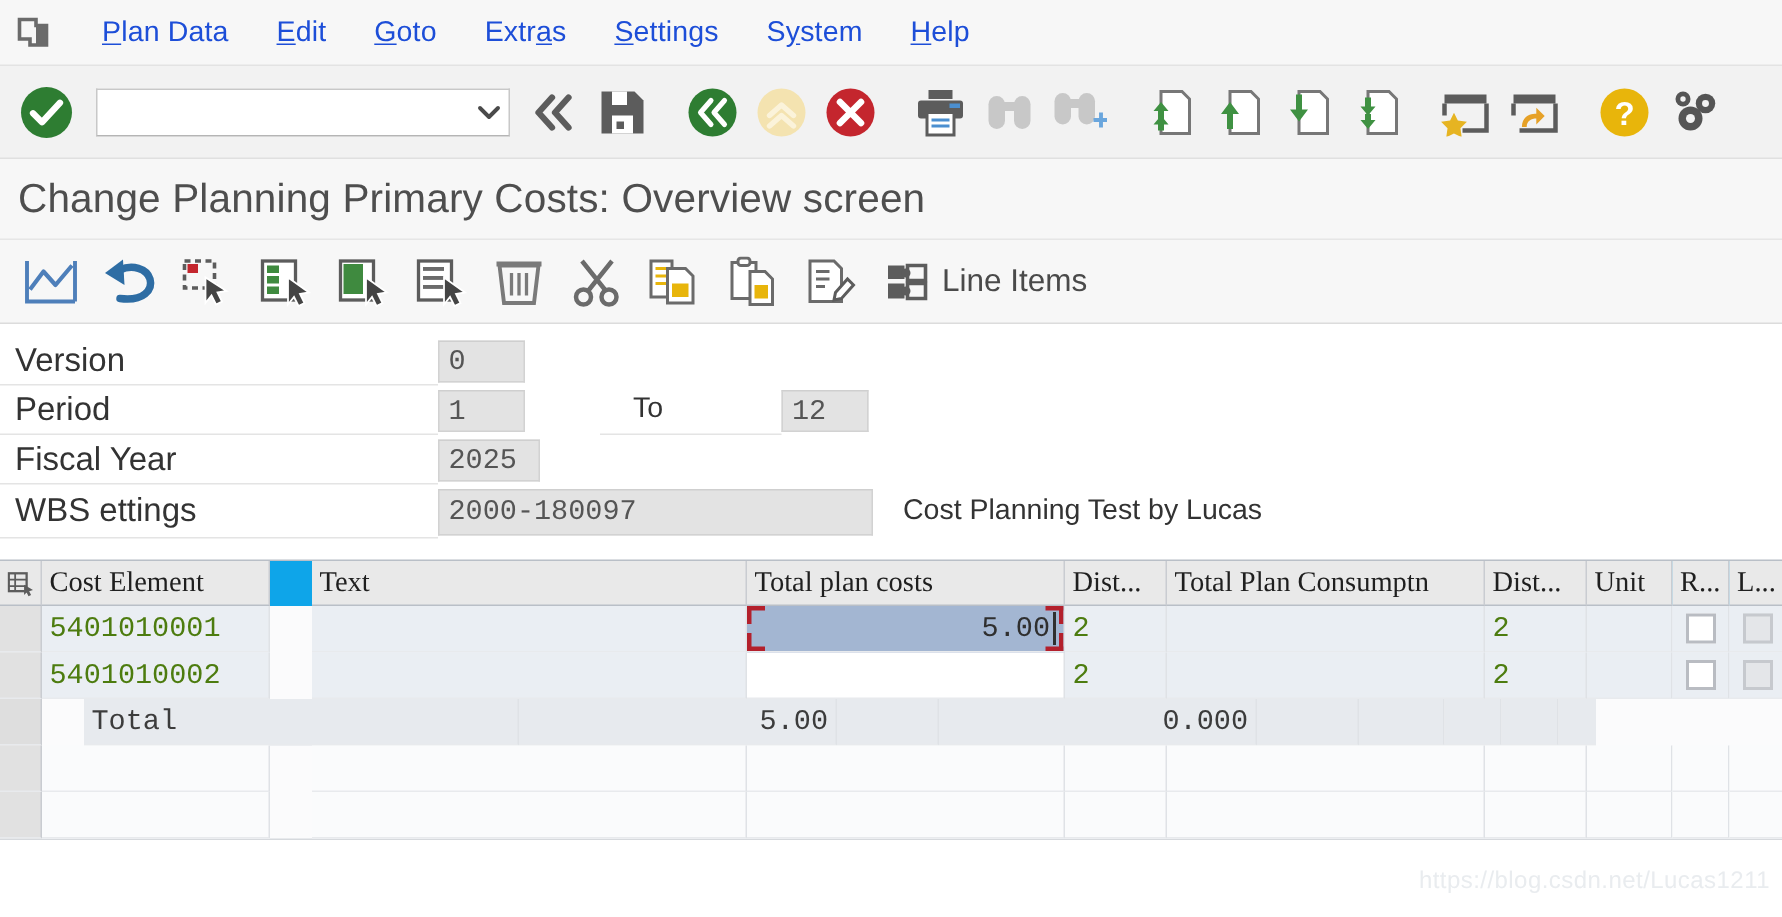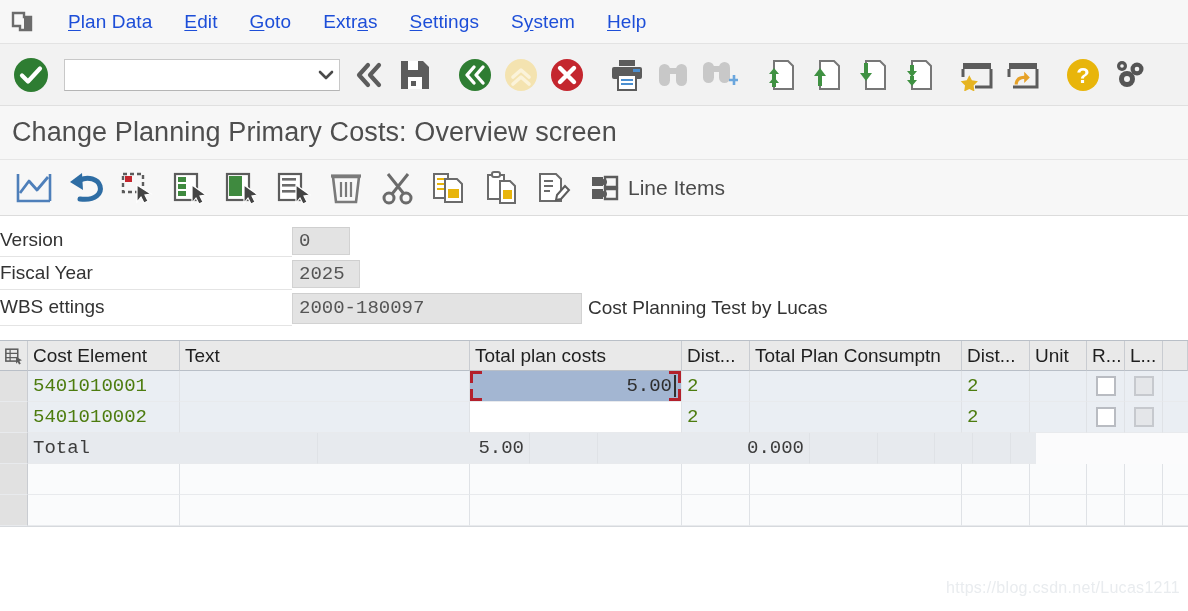--- a/index.html
+++ b/index.html
@@ -128,22 +128,23 @@
     background: #ffffff;
     position: relative;
   }
   .frow {
     height: 33px;
     display: flex;
     align-items: center;
     position: relative;
   }
   .flabel {
-    font-size: 19px;
+    font-size: 22px;
     color: #333333;
+    padding-left: 10px;
     box-sizing: border-box;
     border-bottom: 1px solid #e4e4e4;
     height: 33px;
     line-height: 31px;
     flex: 0 0 auto;
   }
   .fin {
     background: #e3e3e3;
     border: 1px solid #d2d2d2;
     border-top-color: #cfcfcf;
@@ -173,21 +174,21 @@
   }
 
   
   #grid {
     margin-top: 8px;
     border-top: 1px solid #b9bfc7;
     border-bottom: 1px solid #d6d9dd;
     background: #fbfbfc;
   }
   .grow { display: flex; height: 31px; }
-  .ghead { height: 30px; background: #0ea5e9; }
+  .ghead { height: 30px; background: #0ea5e9; font-family: Liberation Serif, serif; }
   .ghead .gcell {
     background: #e9e9e9;
     color: #1f1f1f;
     font-size: 19px;
     border-right: 1px solid #c9ccd1;
     border-bottom: 1px solid #b9bfc7;
     align-items: center;
   }
   .gcell {
     box-sizing: border-box;
@@ -196,21 +197,21 @@
     display: flex;
     align-items: center;
     padding: 0 5px;
     font-size: 19px;
     overflow: hidden;
     white-space: nowrap;
     flex: 0 0 auto;
   }
   .sel-col { width: 28px; background: #e4e4e4; border-right: 1px solid #c9ccd1; }
   .c-elem { width: 152px; }
-  .c-text { width: 290px; }
+  .c-text { width: 290px; margin-left: 28px; }
   .c-cost { width: 212px; }
   .c-dist1 { width: 68px; }
   .c-cons { width: 212px; }
   .c-dist2 { width: 68px; }
   .c-unit  { width: 57px; }
   .c-r     { width: 38px; }
   .c-l     { width: 38px; }
   .c-tail  { width: 25px; border-right: 0; }
 
   .datarow .gcell { background: #eaeef3; color: #4d7c0f; }
@@ -563,30 +564,36 @@
 
 </div>
 
 <div id="form">
 
   <div class="frow">
     <div class="flabel" style="width:292px">Version</div>
     <div class="fin" style="width:58px">0</div>
   </div>
 
+  <div class="frow">
+    <div class="flabel" style="width:292px">Period</div>
+    <div class="fin" style="width:58px">1</div>
+    <div class="flabel2" style="width:121px; padding-left:22px; margin-left:50px">To</div>
+    <div class="fin" style="width:58px">12</div>
+  </div>
 
   <div class="frow">
     <div class="flabel" style="width:292px">Fiscal Year</div>
     <div class="fin" style="width:68px">2025</div>
   </div>
 
   <div class="frow" style="height:36px">
     <div class="flabel" style="width:292px; height:36px; line-height:34px">WBS ettings</div>
     <div class="fin" style="width:290px; height:31px; line-height:29px">2000-180097</div>
-    <div class="fstatic" style="margin-left:6px">Cost Planning Test by Lucas</div>
+    <div class="fstatic" style="margin-left:20px">Cost Planning Test by Lucas</div>
   </div>
 </div>
 
 <div id="grid">
 
   <div class="grow ghead">
     <div class="gcell sel-col" style="justify-content:center">
       <svg width="20" height="18" viewBox="0 0 20 18">
         <rect x="1" y="1" width="14" height="14" fill="none" stroke="#5c5c5c" stroke-width="1.8"></rect>
         <path d="M1 6 h14 M1 11 h14 M6 1 v14" stroke="#5c5c5c" stroke-width="1.4"></path>

